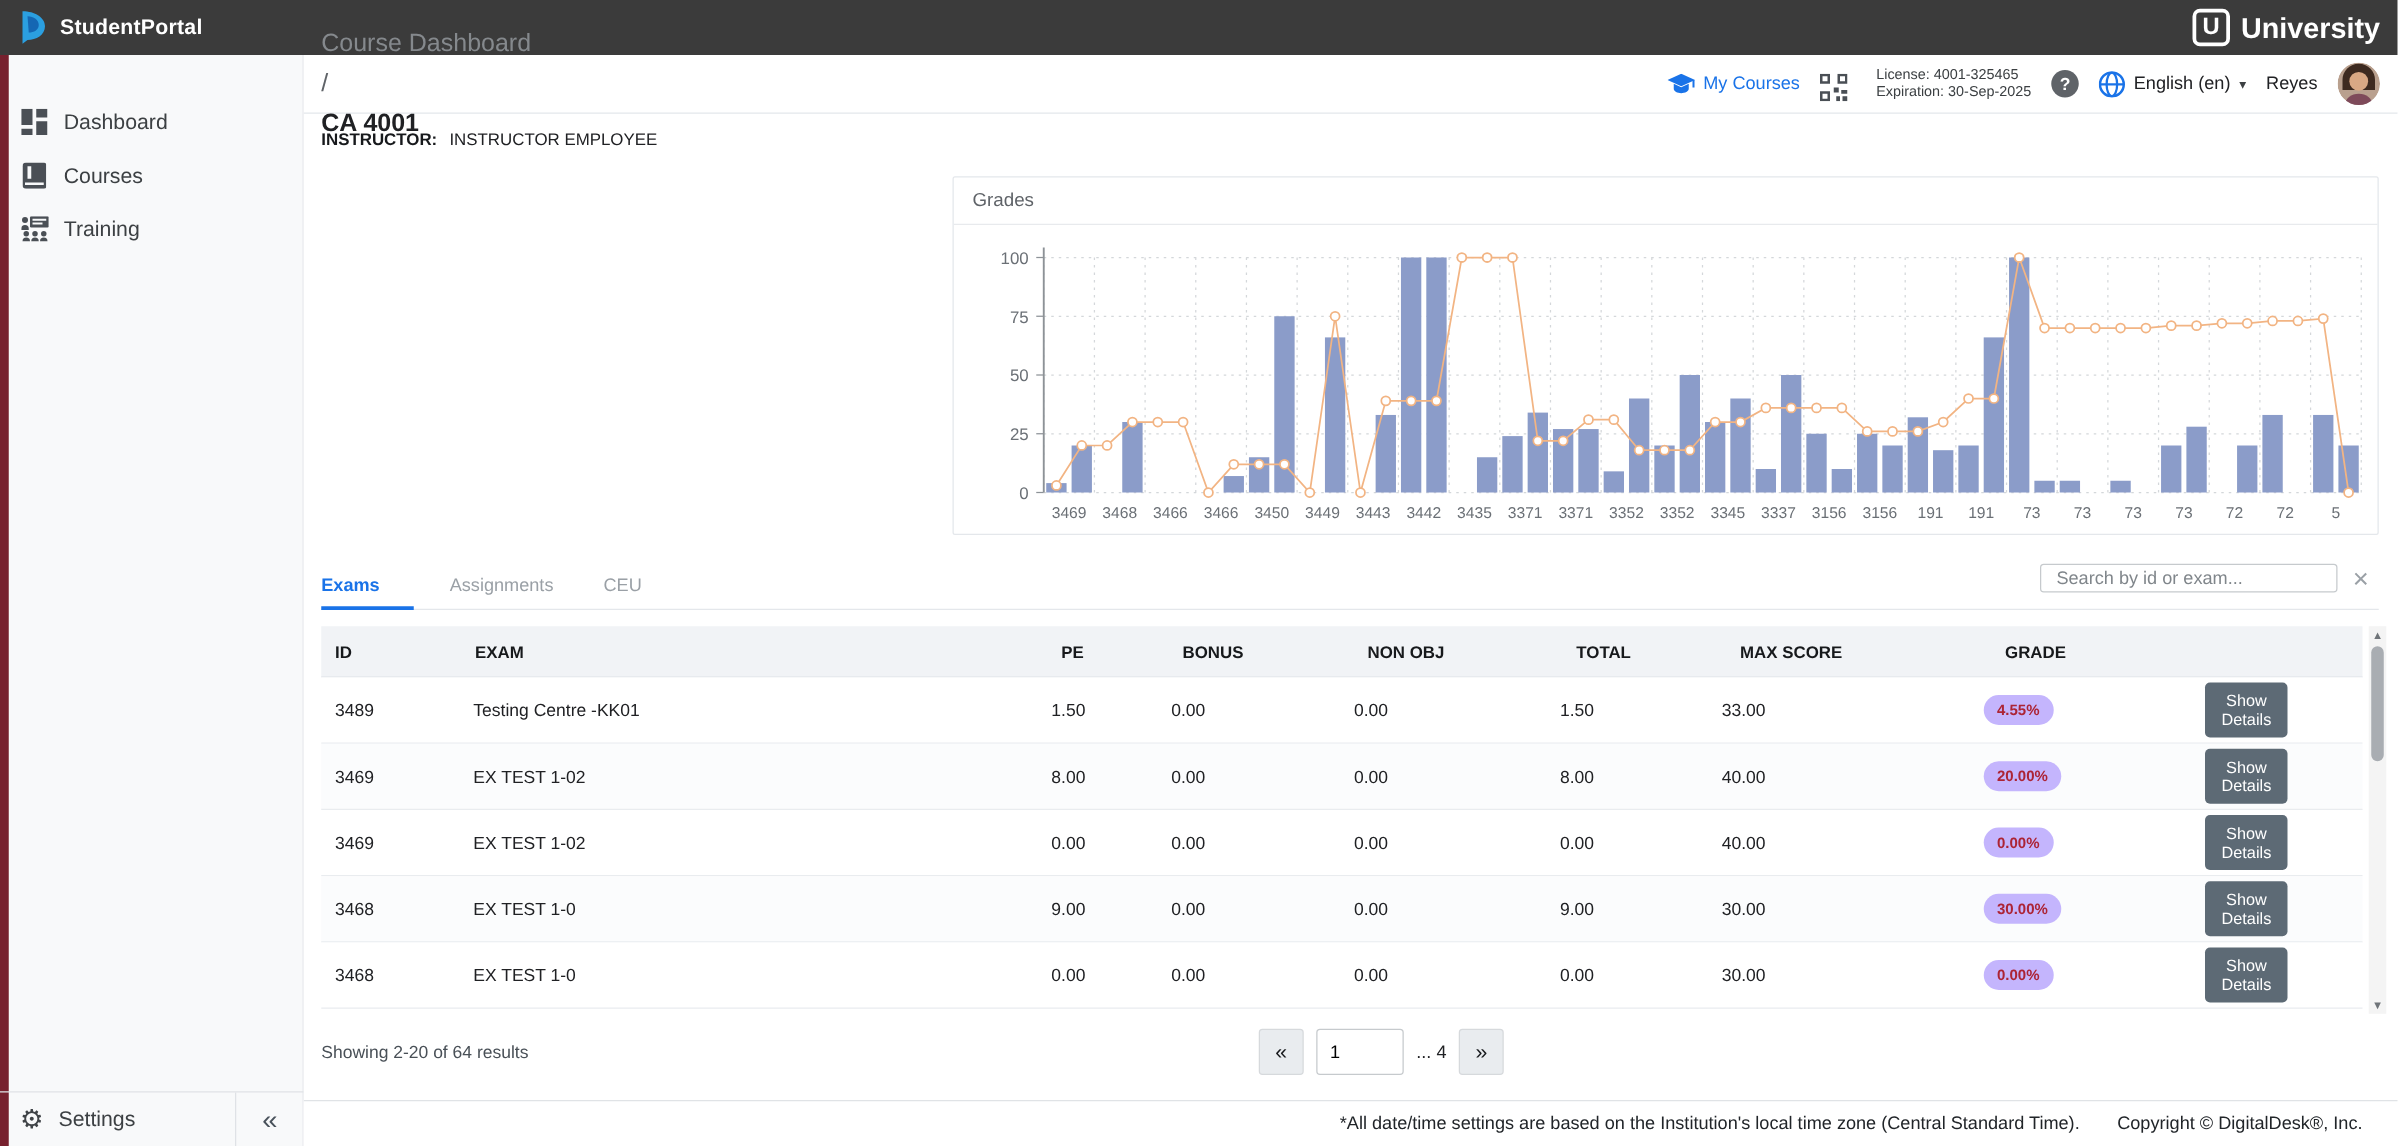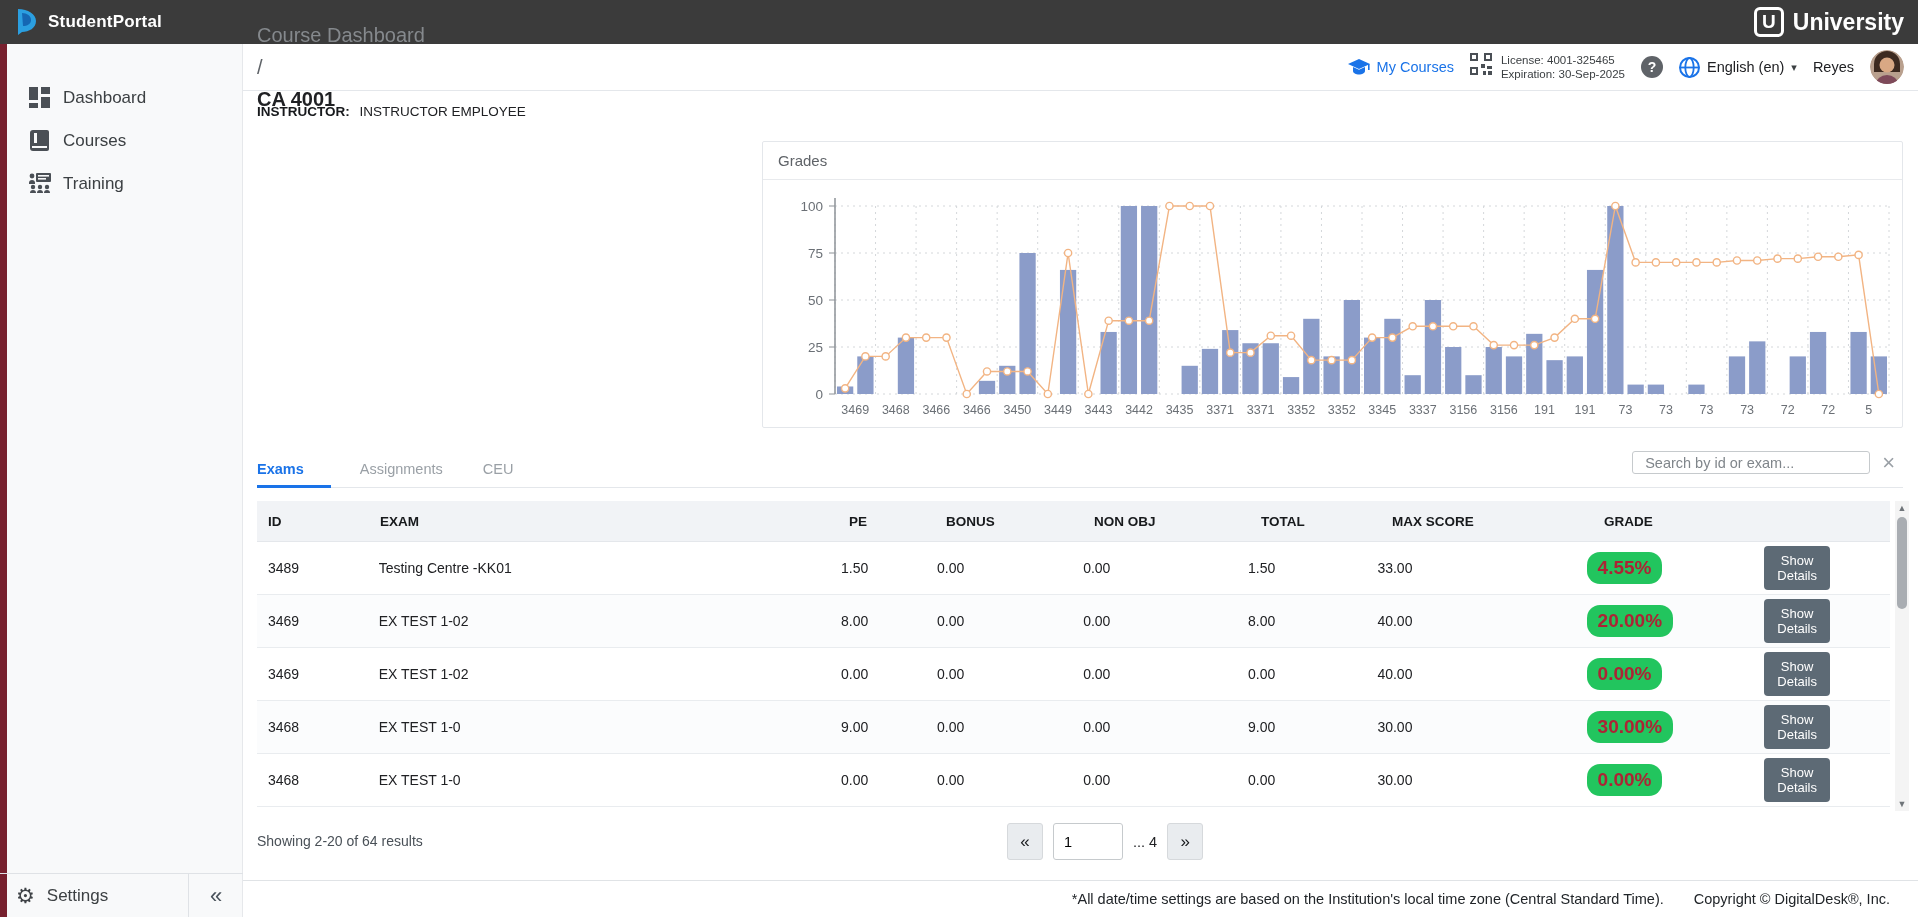--- a/index.html
+++ b/index.html
@@ -13,21 +13,21 @@
   .brand-text { color:#fff; font-size:17px; font-weight:bold; letter-spacing:.2px; }
   .uni { display:flex; align-items:center; gap:9px; }
   .uni-logo { width:30px; height:30px; border:3px solid #fff; border-radius:6px; color:#fff;
     font-weight:bold; font-size:19px; display:flex; align-items:center; justify-content:center; }
   .uni-text { color:#fff; font-size:23px; font-weight:bold; }
 
   
   .sidebar { position:absolute; left:0; top:44px; width:243px; height:873px; background:#f8f9fa;
     border-right:1px solid #e6e8eb; }
   .accent-strip { position:absolute; left:0; top:0; width:7px; height:873px; background:#77202e; }
-  .nav { position:absolute; left:12px; top:32px; width:243px; }
+  .nav { position:absolute; left:0; top:32px; width:243px; }
   .nav-item { height:43px; display:flex; align-items:center; padding-left:16px; gap:12px; cursor:pointer; }
   .nav-icon { width:23px; height:23px; display:flex; align-items:center; justify-content:center; color:#4a4f55; }
   .nav-label { font-size:17px; color:#3c4043; }
   .sidebar-bottom { position:absolute; left:0; bottom:0; width:243px; height:44px;
     border-top:1px solid #dfe2e6; display:flex; }
   .settings-cell { width:188px; display:flex; align-items:center; gap:12px; padding-left:16px; cursor:pointer; }
   .settings-gear { font-size:21px; color:#3f4347; line-height:1; }
   .settings-label { font-size:17px; color:#3c4043; }
   .collapse-cell { flex:1; border-left:1px solid #dfe2e6; display:flex; align-items:center;
     justify-content:center; font-size:22px; color:#49525b; cursor:pointer; }
@@ -37,21 +37,21 @@
 
   .page-header { position:absolute; left:0; top:0; width:1675px; height:47px;
     border-bottom:1px solid #e4e7eb; display:flex; align-items:center;
     justify-content:space-between; padding:0 14px; }
   .breadcrumb { display:flex; align-items:baseline; gap:9px;flex-direction:column; }
   .crumb-parent { font-size:20px; color:#85898d; }
   .crumb-sep { font-size:20px; color:#5f6368; }
   .crumb-current { font-size:20px; font-weight:bold; color:#202124; }
   .header-right { display:flex; align-items:center; gap:16px; }
   .my-courses { display:flex; align-items:center; gap:7px; color:#1a73e8; font-size:14.5px; cursor:pointer; }
-  .license-block { display:flex; align-items:flex-start; gap:9px; }
+  .license-block { display:flex; align-items:flex-end; gap:23px; }
   .license-lines { font-size:11.5px; color:#3c4043; line-height:14px; }
   .help-circle { width:22px; height:22px; border-radius:50%; background:#5f6368; color:#fff;
     font-size:14px; font-weight:bold; display:flex; align-items:center; justify-content:center; cursor:pointer; }
   .lang-group { display:flex; align-items:center; gap:7px; cursor:pointer;justify-content:flex-end; }
   .lang-label { font-size:14.5px; color:#202124; }
   .caret { font-size:11px; color:#3c4043; }
   .user-name { font-size:14.5px; color:#202124; }
   .avatar { width:34px; height:34px; border-radius:50%; overflow:hidden; cursor:pointer; }
 
   .instructor-row { position:absolute; left:14px; top:60px; font-size:13.5px; }
@@ -88,21 +88,21 @@
   .table { position:absolute; left:14px; top:457px; width:1633px; }
   .trow { display:flex; align-items:center;gap:12px; }
   .thead { height:41px; background:#f1f3f6; border-bottom:1px solid #e4e7eb; }
   .th { font-size:13.5px; font-weight:bold; color:#17191c; }
   .tbody-row { height:53px; border-bottom:1px solid #e9ecef; background:#fff; font-size:14px; color:#202124; }
   .tbody-row:nth-child(even) { background:#fbfcfd; }
   .cell { padding-left:11px; }
   .col-id { width:100px; } .col-exam { width:457px; } .col-pe { width:85px; }
   .col-bonus { width:136px; } .col-nonobj { width:155px; } .col-total { width:119px; }
   .col-max { width:200px; } .col-grade { width:168px; } .col-btn { flex:1; text-align:right; padding-right:60px; }
-  .grade-badge { display:inline-block; background:#22c55e; color:#ac2435; font-size:19px; font-weight:bold;
+  .grade-badge { display:inline-block; background:#c4b5fd; color:#ac2435; font-size:12px; font-weight:bold;
     padding:5px 11px; border-radius:13px; }
   .details-btn { background:#5d6a75; color:#fff; font-size:13px; border:none; border-radius:4px;
     padding:7px 13px; cursor:pointer; font-family:"Liberation Sans", sans-serif; }
 
   
   .vscroll { position:absolute; left:1652px; top:457px; width:14px; height:310px; background:#f4f4f4; }
   .vscroll .arrow { position:absolute; left:0; width:14px; height:14px; color:#6f7479; font-size:9px;
     display:flex; align-items:center; justify-content:center; cursor:pointer; }
   .vscroll .up { top:0; } .vscroll .down { bottom:0; }
   .vscroll .thumb { position:absolute; left:2px; top:16px; width:10px; height:92px; background:#a9adb2;

